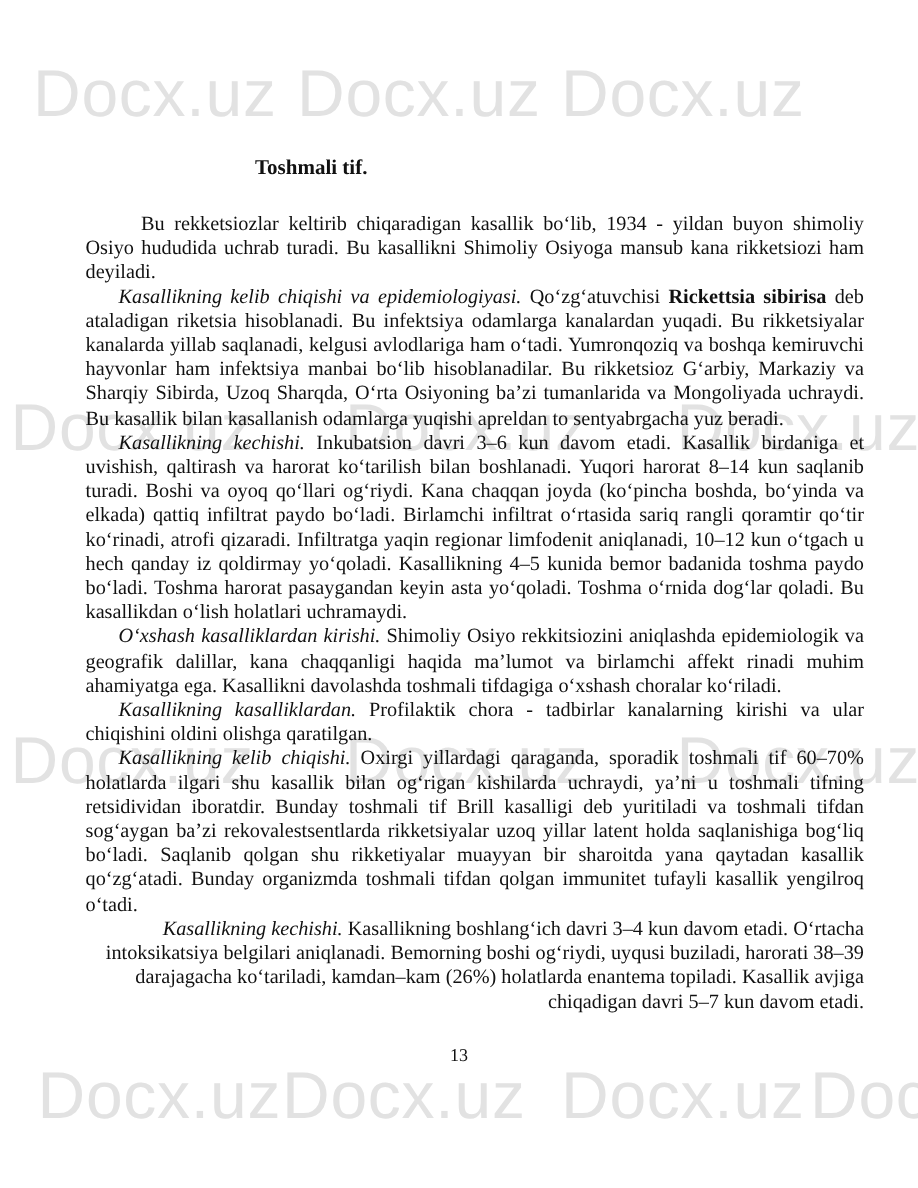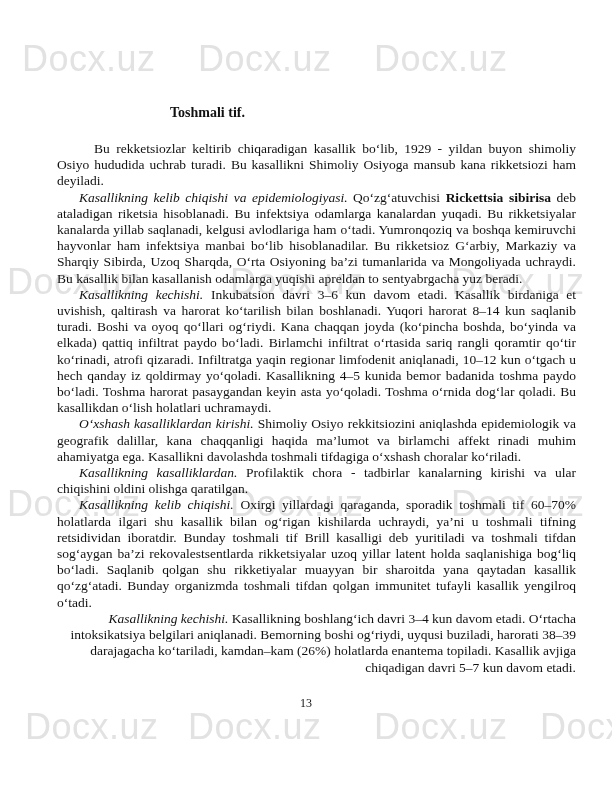--- a/index.html
+++ b/index.html
@@ -13,21 +13,21 @@
     color: #111111;
   }
   .watermark-layer {
     position: absolute;
     inset: 0;
     z-index: 0;
   }
   .wm {
     position: absolute;
     font-family: "Liberation Sans", sans-serif;
-    font-size: 36px;
+    font-size: 44px;
     font-weight: 400;
     letter-spacing: 0.5px;
     white-space: nowrap;
     user-select: none;
   }
   .content {
     position: absolute;
     left: 57px;
     top: 105px;
     width: 519px;
@@ -78,21 +78,21 @@
 
     <span class="wm" style="left: 25px; top: 706px; color: rgb(226, 226, 226);">Docx.uz</span>
     <span class="wm" style="left: 188px; top: 706px; color: rgb(226, 226, 226);">Docx.uz</span>
     <span class="wm" style="left: 374px; top: 706px; color: rgb(226, 226, 226);">Docx.uz</span>
     <span class="wm" style="left: 540px; top: 706px; color: rgb(226, 226, 226);">Docx.uz</span>
   </div>
 
   <div class="content">
     <div class="title">Toshmali tif.</div>
     <div class="body-text">
-        <p style="text-indent: 37px;"><span>Bu rekketsiozlar keltirib chiqaradigan kasallik bo‘lib, 1929 - yildan buyon shimoliy Osiyo hududida uchrab turadi. Bu kasallikni Shimoliy Osiyoga mansub kana rikketsiozi ham deyiladi.</span></p>
+        <p style="text-indent: 37px;"><span>Bu rekketsiozlar keltirib chiqaradigan kasallik bo‘lib, 1934 - yildan buyon shimoliy Osiyo hududida uchrab turadi. Bu kasallikni Shimoliy Osiyoga mansub kana rikketsiozi ham deyiladi.</span></p>
         <p style="text-indent: 22px;"><span class="seg-italic">Kasallikning kelib chiqishi va epidemiologiyasi.</span><span> Qo‘zg‘atuvchisi </span><span class="seg-bold">Rickettsia sibirisa</span><span> deb ataladigan riketsia hisoblanadi. Bu infektsiya odamlarga kanalardan yuqadi. Bu rikketsiyalar kanalarda yillab saqlanadi, kelgusi avlodlariga ham o‘tadi. Yumronqoziq va boshqa kemiruvchi hayvonlar ham infektsiya manbai bo‘lib hisoblanadilar. Bu rikketsioz G‘arbiy, Markaziy va Sharqiy Sibirda, Uzoq Sharqda, O‘rta Osiyoning ba’zi tumanlarida va Mongoliyada uchraydi. Bu kasallik bilan kasallanish odamlarga yuqishi apreldan to sentyabrgacha yuz beradi.</span></p>
         <p style="text-indent: 22px;"><span class="seg-italic">Kasallikning kechishi.</span><span> Inkubatsion davri 3–6 kun davom etadi. Kasallik birdaniga et uvishish, qaltirash va harorat ko‘tarilish bilan boshlanadi. Yuqori harorat 8–14 kun saqlanib turadi. Boshi va oyoq qo‘llari og‘riydi. Kana chaqqan joyda (ko‘pincha boshda, bo‘yinda va elkada) qattiq infiltrat paydo bo‘ladi. Birlamchi infiltrat o‘rtasida sariq rangli qoramtir qo‘tir ko‘rinadi, atrofi qizaradi. Infiltratga yaqin regionar limfodenit aniqlanadi, 10–12 kun o‘tgach u hech qanday iz qoldirmay yo‘qoladi. Kasallikning 4–5 kunida bemor badanida toshma paydo bo‘ladi. Toshma harorat pasaygandan keyin asta yo‘qoladi. Toshma o‘rnida dog‘lar qoladi. Bu kasallikdan o‘lish holatlari uchramaydi.</span></p>
         <p style="text-indent: 22px;"><span class="seg-italic">O‘xshash kasalliklardan kirishi.</span><span> Shimoliy Osiyo rekkitsiozini aniqlashda epidemiologik va geografik dalillar, kana chaqqanligi haqida ma’lumot va birlamchi affekt rinadi muhim ahamiyatga ega. Kasallikni davolashda toshmali tifdagiga o‘xshash choralar ko‘riladi.</span></p>
         <p style="text-indent: 22px;"><span class="seg-italic">Kasallikning kasalliklardan.</span><span> Profilaktik chora - tadbirlar kanalarning kirishi va ular chiqishini oldini olishga qaratilgan.</span></p>
         <p style="text-indent: 22px;"><span class="seg-italic">Kasallikning kelib chiqishi.</span><span> Oxirgi yillardagi qaraganda, sporadik toshmali tif 60–70% holatlarda ilgari shu kasallik bilan og‘rigan kishilarda uchraydi, ya’ni u toshmali tifning retsidividan iboratdir. Bunday toshmali tif Brill kasalligi deb yuritiladi va toshmali tifdan sog‘aygan ba’zi rekovalestsentlarda rikketsiyalar uzoq yillar latent holda saqlanishiga bog‘liq bo‘ladi. Saqlanib qolgan shu rikketiyalar muayyan bir sharoitda yana qaytadan kasallik qo‘zg‘atadi. Bunday organizmda toshmali tifdan qolgan immunitet tufayli kasallik yengilroq o‘tadi.</span></p>
         <p class="align-left" style="text-indent: 5px;"><span class="seg-italic">Kasallikning kechishi.</span><span> Kasallikning boshlang‘ich davri 3–4 kun davom etadi. O‘rtacha intoksikatsiya belgilari aniqlanadi. Bemorning boshi og‘riydi, uyqusi buziladi, harorati 38–39 darajagacha ko‘tariladi, kamdan–kam (26%) holatlarda enantema topiladi. Kasallik avjiga chiqadigan davri 5–7 kun davom etadi.</span></p>
       </div>
   </div>
 
   <div class="pagenum">13</div>

